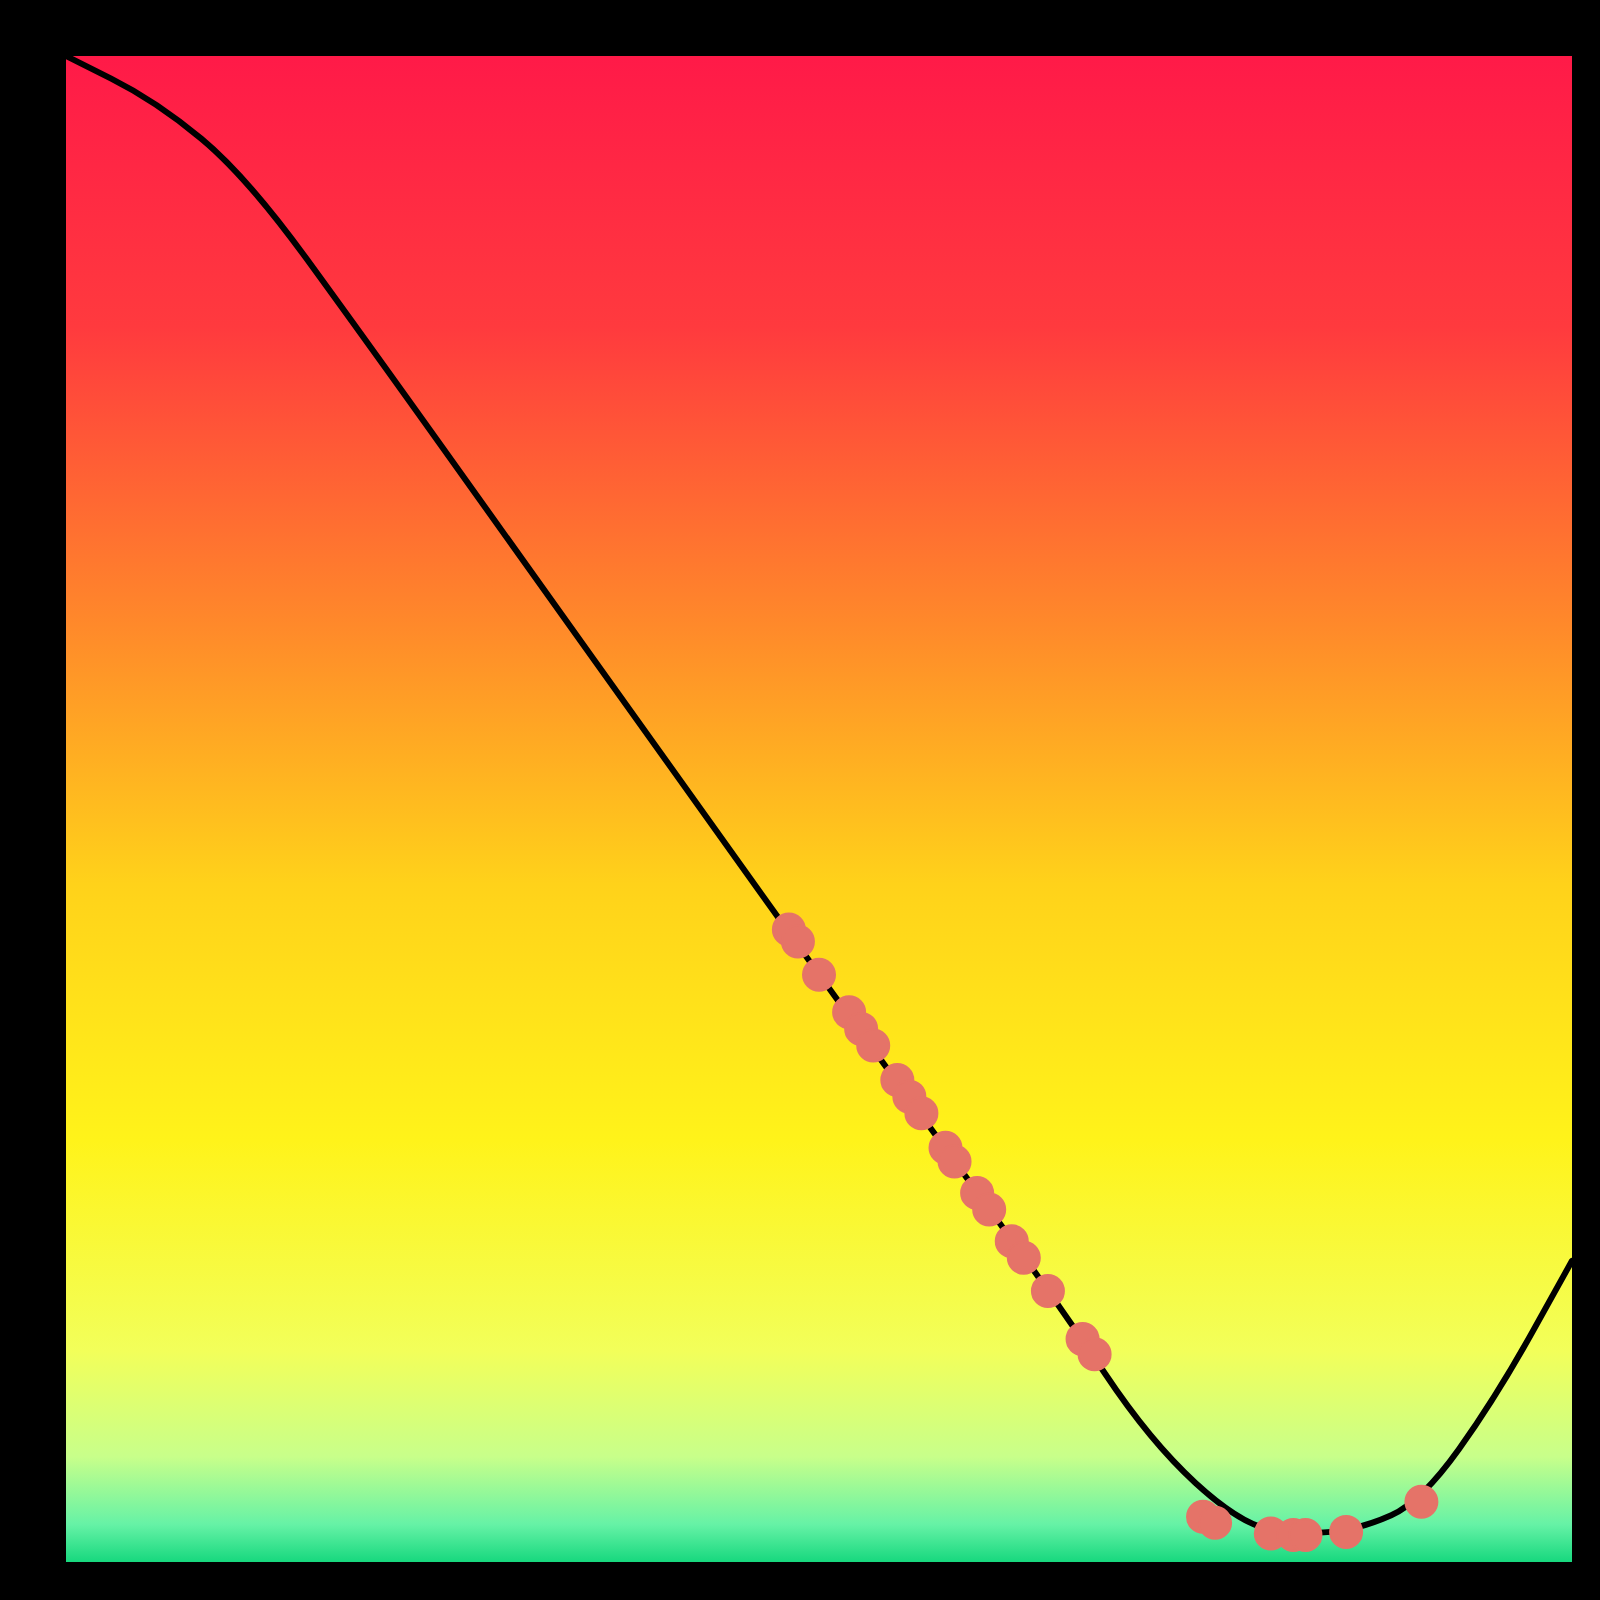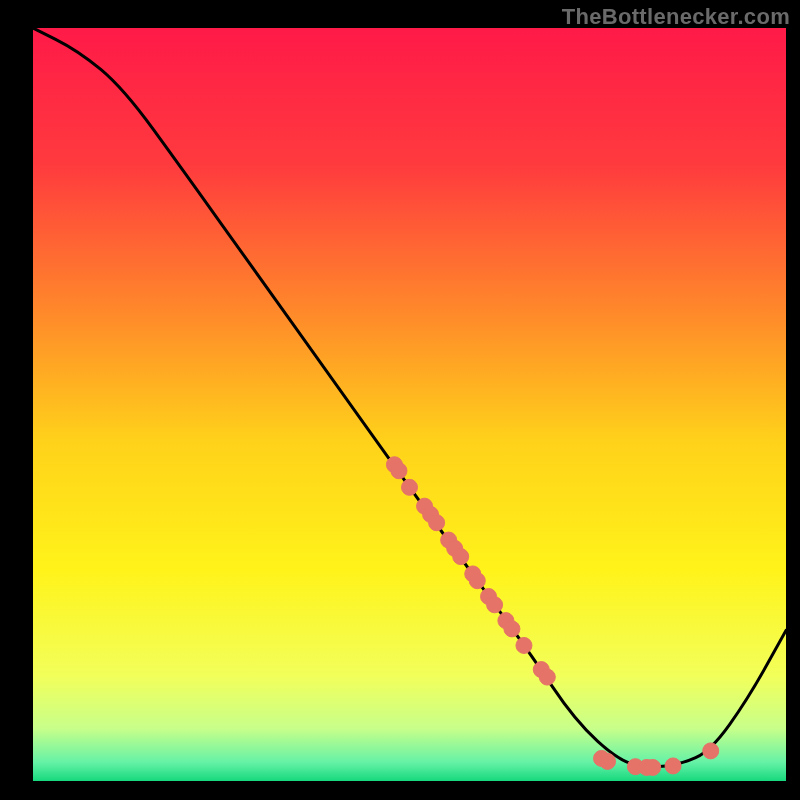--- a/index.html
+++ b/index.html
@@ -31,21 +31,20 @@
     left: 0;
     top: 0;
     width: 800px;
     height: 800px;
   }
 </style>
 </head>
 <body>
 
 <div class="chart-container">
-  <div class="watermark">TheBottlenecker.com</div>
   <svg class="plot" viewBox="0 0 800 800">
     <defs>
       <linearGradient id="bg-grad" x1="0" y1="0" x2="0" y2="1">
           <stop offset="0.00%" stop-color="#ff1a48"></stop>
           <stop offset="18.00%" stop-color="#ff3a3e"></stop>
           <stop offset="38.00%" stop-color="#ff8a2a"></stop>
           <stop offset="55.00%" stop-color="#ffd21a"></stop>
           <stop offset="72.00%" stop-color="#fff31a"></stop>
           <stop offset="86.00%" stop-color="#f2ff5a"></stop>
           <stop offset="93.00%" stop-color="#c8ff8a"></stop>

